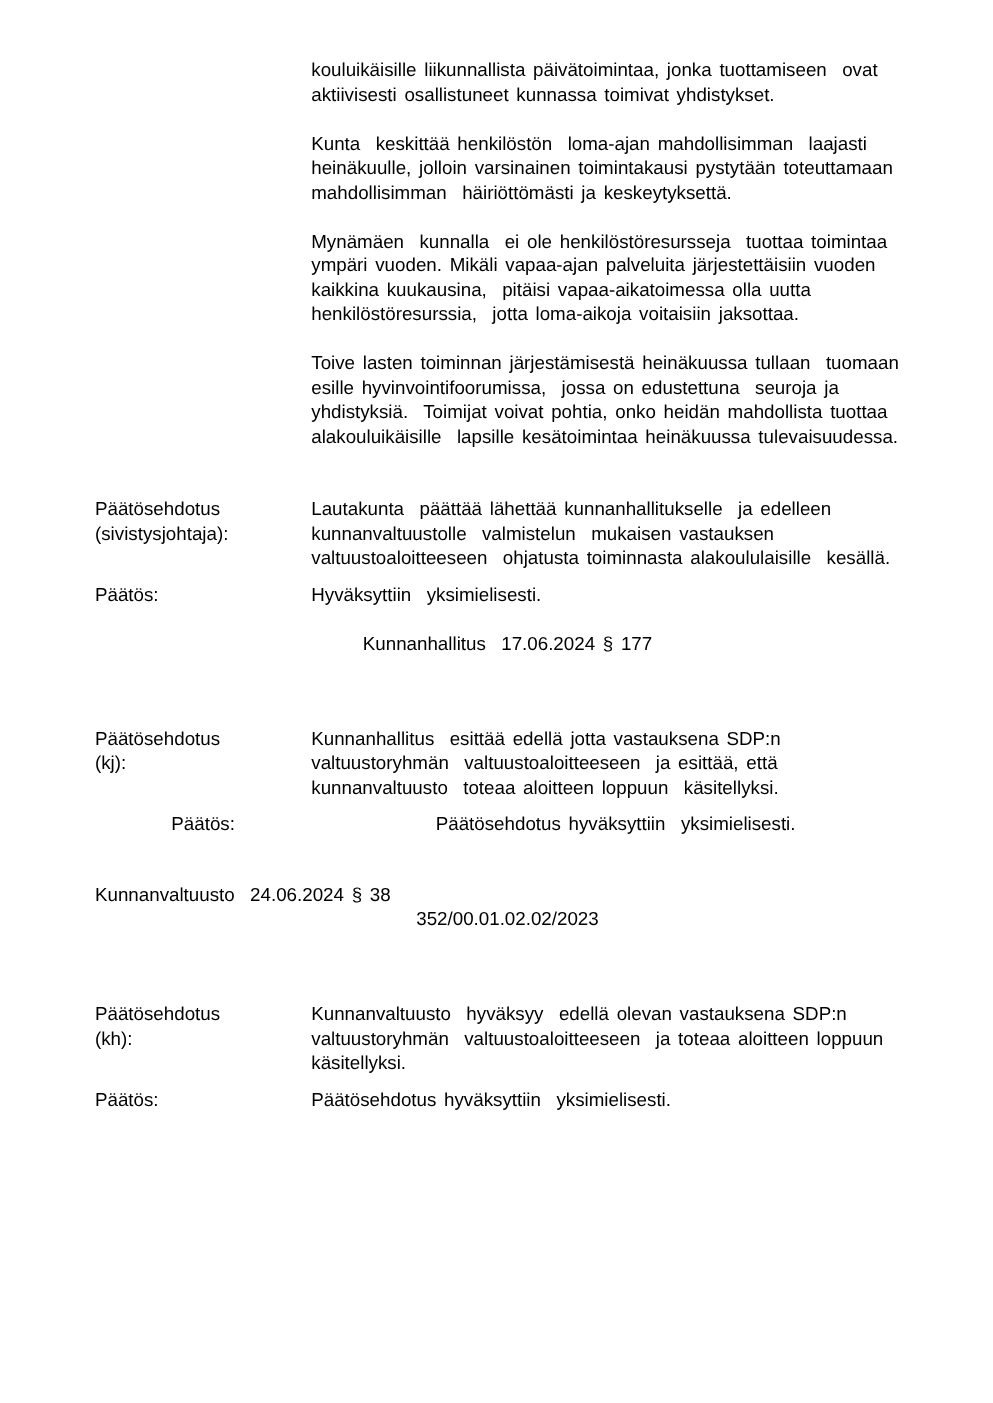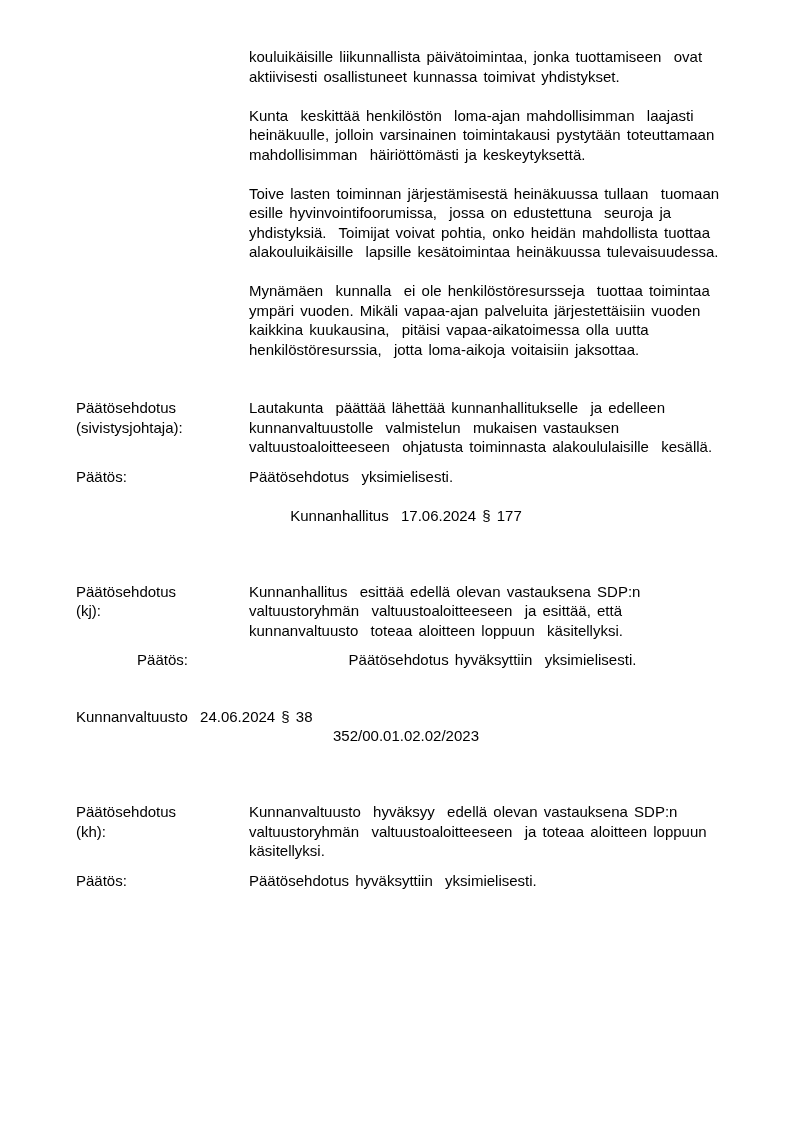--- a/index.html
+++ b/index.html
@@ -49,54 +49,54 @@
 
   <div class="row mb-line">
     <div class="label"></div>
     <div class="body">Kunta  keskittää henkilöstön  loma-ajan mahdollisimman  laajasti
 heinäkuulle, jolloin varsinainen toimintakausi pystytään toteuttamaan
 mahdollisimman  häiriöttömästi ja keskeytyksettä.</div>
   </div>
 
   <div class="row mb-line">
     <div class="label"></div>
+    <div class="body">Mynämäen  kunnalla  ei ole henkilöstöresursseja  tuottaa toimintaa
+ympäri vuoden. Mikäli vapaa-ajan palveluita järjestettäisiin vuoden
+kaikkina kuukausina,  pitäisi vapaa-aikatoimessa olla uutta
+henkilöstöresurssia,  jotta loma-aikoja voitaisiin jaksottaa.</div>
+  </div>
+
+  <div class="row mb-line">
+    <div class="label"></div>
     <div class="body">Toive lasten toiminnan järjestämisestä heinäkuussa tullaan  tuomaan
 esille hyvinvointifoorumissa,  jossa on edustettuna  seuroja ja
 yhdistyksiä.  Toimijat voivat pohtia, onko heidän mahdollista tuottaa
 alakouluikäisille  lapsille kesätoimintaa heinäkuussa tulevaisuudessa.</div>
-  </div>
-
-  <div class="row mb-line">
-    <div class="label"></div>
-    <div class="body">Mynämäen  kunnalla  ei ole henkilöstöresursseja  tuottaa toimintaa
-ympäri vuoden. Mikäli vapaa-ajan palveluita järjestettäisiin vuoden
-kaikkina kuukausina,  pitäisi vapaa-aikatoimessa olla uutta
-henkilöstöresurssia,  jotta loma-aikoja voitaisiin jaksottaa.</div>
   </div>
 
   <div class="row proposal mb-sm">
     <div class="label">Päätösehdotus
 (sivistysjohtaja):</div>
     <div class="body">Lautakunta  päättää lähettää kunnanhallitukselle  ja edelleen
 kunnanvaltuustolle  valmistelun  mukaisen vastauksen
 valtuustoaloitteeseen  ohjatusta toiminnasta alakoululaisille  kesällä.</div>
   </div>
 
   <div class="row mb-line">
     <div class="label">Päätös:</div>
-    <div class="body">Päätösehdotus  yksimielisesti.</div>
+    <div class="body">Hyväksyttiin  yksimielisesti.</div>
   </div>
 
 
   <div class="heading mb-b">Kunnanhallitus  17.06.2024 § 177</div>
 
   <div class="row proposal mb-sm">
     <div class="label">Päätösehdotus
 (kj):</div>
-    <div class="body">Kunnanhallitus  esittää edellä olevan vastauksena SDP:n
+    <div class="body">Kunnanhallitus  esittää edellä jotta vastauksena SDP:n
 valtuustoryhmän  valtuustoaloitteeseen  ja esittää, että
 kunnanvaltuusto  toteaa aloitteen loppuun  käsitellyksi.</div>
   </div>
 
   <div class="row mb-b">
     <div class="label">Päätös:</div>
     <div class="body">Päätösehdotus hyväksyttiin  yksimielisesti.</div>
   </div>
 
   <div class="heading">Kunnanvaltuusto  24.06.2024 § 38</div>

